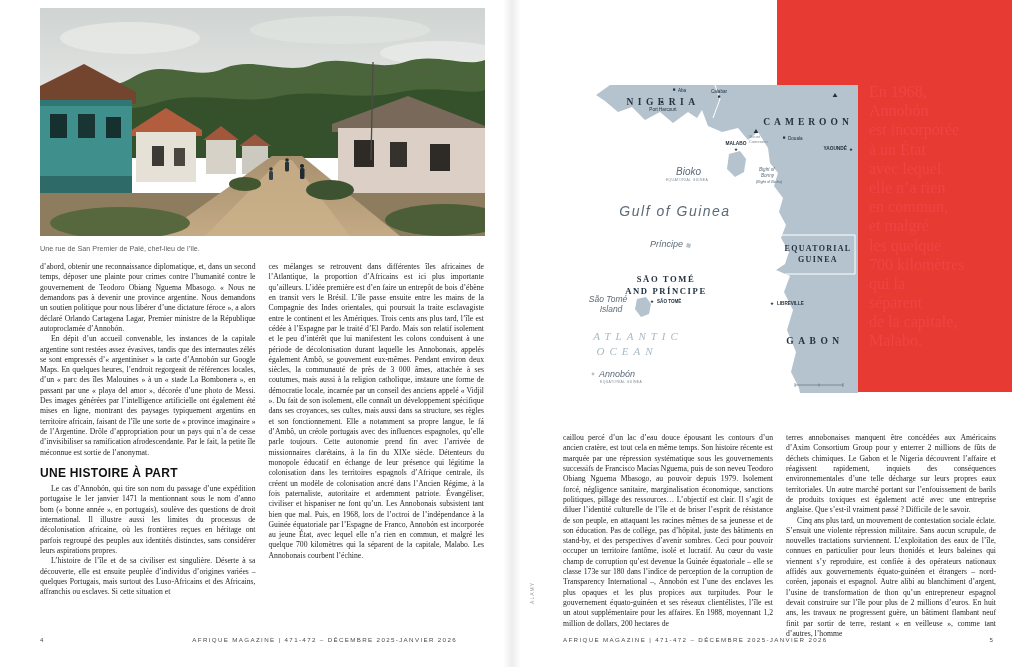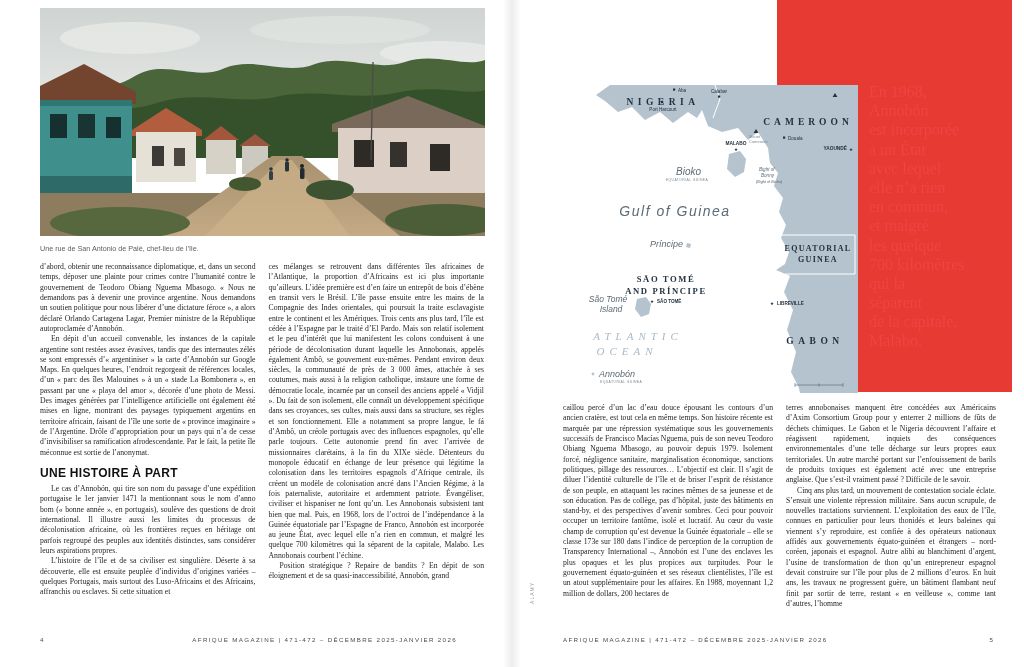--- a/index.html
+++ b/index.html
@@ -24,21 +24,21 @@
   .footer-left{left:40px;width:445px;}
   .footer-left .mag{padding-right:28px;}
   .footer-right{left:563px;width:430px;}
   .pagenum{letter-spacing:0;}
   
   .redblock{position:absolute;left:777px;top:0;width:235px;height:392px;}
   .quote{position:absolute;left:869px;top:82px;width:140px;color:#ef4444;
          font-family:"Liberation Serif",serif;font-size:16px;line-height:1.2;
          white-space:pre-line;}
   .map{position:absolute;left:563px;top:85px;width:295px;height:308px;background:#fff;}
-  .cols-right{position:absolute;left:563px;top:403px;width:433px;display:flex;gap:13px;}
+  .cols-right{position:absolute;left:563px;top:433px;width:433px;display:flex;gap:13px;}
   .colr{width:210px;font-size:7.7px;line-height:1.34;text-align:justify;color:#262626;
         hyphens:auto;-webkit-hyphens:auto;}
   .colr p{margin:0;}
   .credit{position:absolute;left:529px;top:582px;font-family:"Liberation Sans",sans-serif;
           font-size:5px;color:#9b9b9b;letter-spacing:1px;writing-mode:vertical-rl;
           transform:rotate(180deg);}
   
   .m-country{font-family:"Liberation Serif",serif;font-weight:700;fill:#223240;}
   .m-sea{font-family:"Liberation Sans",sans-serif;font-style:italic;fill:#5c6b77;}
   .m-ocean{font-family:"Liberation Serif",serif;font-style:italic;fill:#a9bac5;}
@@ -113,33 +113,32 @@
       <g>
         <circle cx="247" cy="152" r="1.8" fill="#20292e"></circle>
         <rect x="245" y="153.5" width="4" height="10" rx="1.5" fill="#27333a"></rect>
         <circle cx="262" cy="158" r="2" fill="#1c2428"></circle>
         <rect x="260" y="160" width="4.5" height="11" rx="1.5" fill="#202b31"></rect>
         <circle cx="231" cy="161" r="1.8" fill="#2a3338"></circle>
         <rect x="229" y="163" width="4" height="9" rx="1.5" fill="#33404a"></rect>
       </g>
     </svg>
 
-    <div class="caption">Une rue de San Antonio de Palé, chef-lieu de l’île.</div>
+    <div class="caption">Une rue de San Premier de Palé, chef-lieu de l’île.</div>
 
     <div class="cols-left">
       <div class="col">
         <p>d’abord, obtenir une reconnaissance diplomatique, et, dans un second temps, déposer une plainte pour crimes contre l’humanité contre le gouvernement de Teodoro Obiang Nguema Mbasogo. « Nous ne demandons pas à devenir une province argentine. Nous demandons un soutien politique pour nous libérer d’une dictature féroce », a alors déclaré Orlando Cartagena Lagar, Premier ministre de la République autoproclamée d’Annobón.</p>
         <p class="ind">En dépit d’un accueil convenable, les instances de la capitale argentine sont restées assez évasives, tandis que des internautes zélés se sont empressés d’« argentiniser » la carte d’Annobón sur Google Maps. En quelques heures, l’endroit regorgeait de références locales, d’un « parc des îles Malouines » à un « stade La Bombonera », en passant par une « playa del amor », décorée d’une photo de Messi. Des images générées par l’intelligence artificielle ont également été mises en ligne, montrant des paysages typiquement argentins en territoire africain, faisant de l’île une sorte de « province imaginaire » de l’Argentine. Drôle d’appropriation pour un pays qui n’a de cesse d’invisibiliser sa ramification afrodescendante. Par le fait, la petite île méconnue est sortie de l’anonymat.</p>
         <div class="subhead">UNE HISTOIRE À PART</div>
         <p class="ind">Le cas d’Annobón, qui tire son nom du passage d’une expédition portugaise le 1er janvier 1471 la mentionnant sous le nom d’anno bom (« bonne année », en portugais), soulève des questions de droit international. Il illustre aussi les limites du processus de décolonisation africaine, où les frontières reçues en héritage ont parfois regroupé des peuples aux identités distinctes, sans considérer leurs aspirations propres.</p>
         <p class="ind">L’histoire de l’île et de sa civiliser est singulière. Déserte à sa découverte, elle est ensuite peuplée d’individus d’origines variées – quelques Portugais, mais surtout des Luso-Africains et des Africains, affranchis ou esclaves. Si cette situation et</p>
       </div>
       <div class="col">
         <p>ces mélanges se retrouvent dans différentes îles africaines de l’Atlantique, la proportion d’Africains est ici plus importante qu’ailleurs. L’idée première est d’en faire un entrepôt de bois d’ébène en transit vers le Brésil. L’île passe ensuite entre les mains de la Compagnie des Indes orientales, qui poursuit la traite esclavagiste entre le continent et les Amériques. Trois cents ans plus tard, l’île est cédée à l’Espagne par le traité d’El Pardo. Mais son relatif isolement et le peu d’intérêt que lui manifestent les colons conduisent à une période de décolonisation durant laquelle les Annobonais, appelés également Ambô, se gouvernent eux-mêmes. Pendant environ deux siècles, la communauté de près de 3 000 âmes, attachée à ses coutumes, mais aussi à la religion catholique, instaure une forme de démocratie locale, incarnée par un conseil des anciens appelé « Vidjil ». Du fait de son isolement, elle connaît un développement spécifique dans ses croyances, ses cultes, mais aussi dans sa structure, ses règles et son fonctionnement. Elle a notamment sa propre langue, le fá d’Ambô, un créole portugais avec des influences espagnoles, qu’elle parle toujours. Cette autonomie prend fin avec l’arrivée de missionnaires clarétains, à la fin du XIXe siècle. Détenteurs du monopole éducatif en échange de leur présence qui légitime la colonisation dans les territoires espagnols d’Afrique centrale, ils créent un modèle de colonisation ancré dans l’Ancien Régime, à la fois paternaliste, autoritaire et ardemment patriote. Évangéliser, civiliser et hispaniser ne font qu’un. Les Annobonais subsistent tant bien que mal. Puis, en 1968, lors de l’octroi de l’indépendance à la Guinée équatoriale par l’Espagne de Franco, Annobón est incorporée au jeune État, avec lequel elle n’a rien en commun, et malgré les quelque 700 kilomètres qui la séparent de la capitale, Malabo. Les Annobonais courbent l’échine.</p>
-        <p class="ind">Position stratégique ? Repaire de bandits ? En dépit de son éloignement et de sa quasi-inaccessibilité, Annobón, grand</p>
       </div>
     </div>
 
     <div class="footer footer-left">
       <span class="pagenum">4</span>
       <span class="mag">AFRIQUE MAGAZINE  |  471-472  –  DÉCEMBRE 2025-JANVIER 2026</span>
     </div>
   </div>
 
   <div class="gutter"></div>

